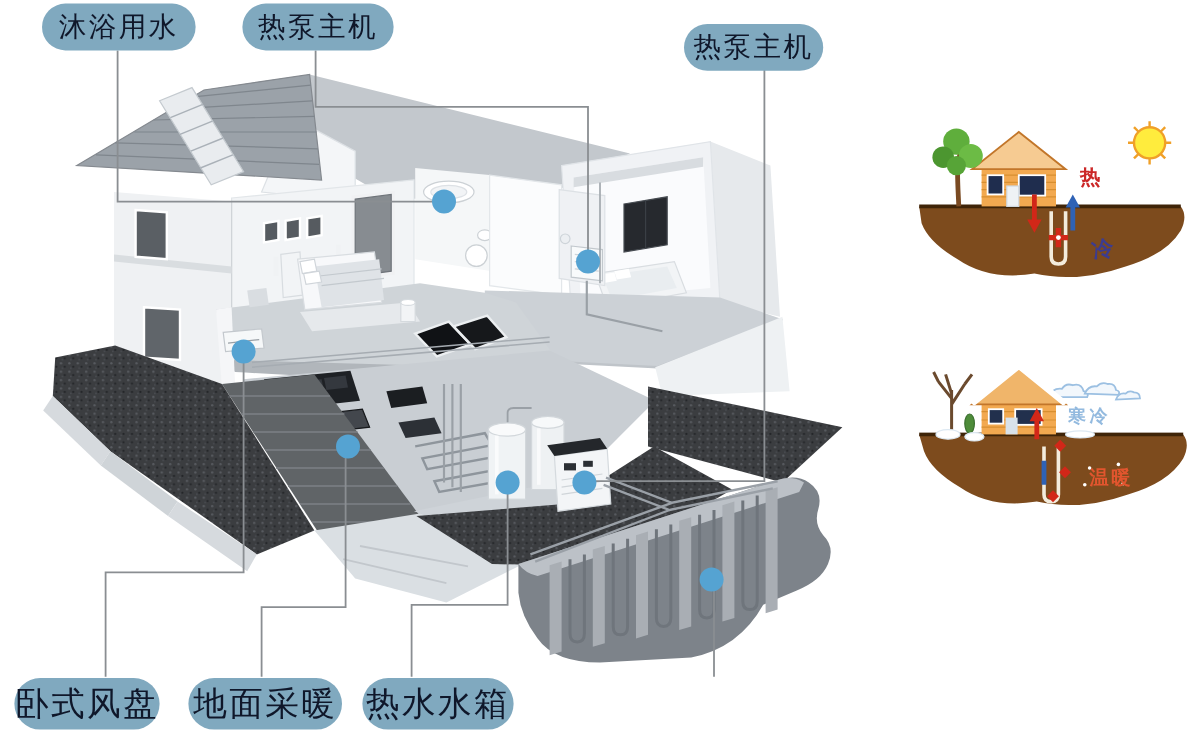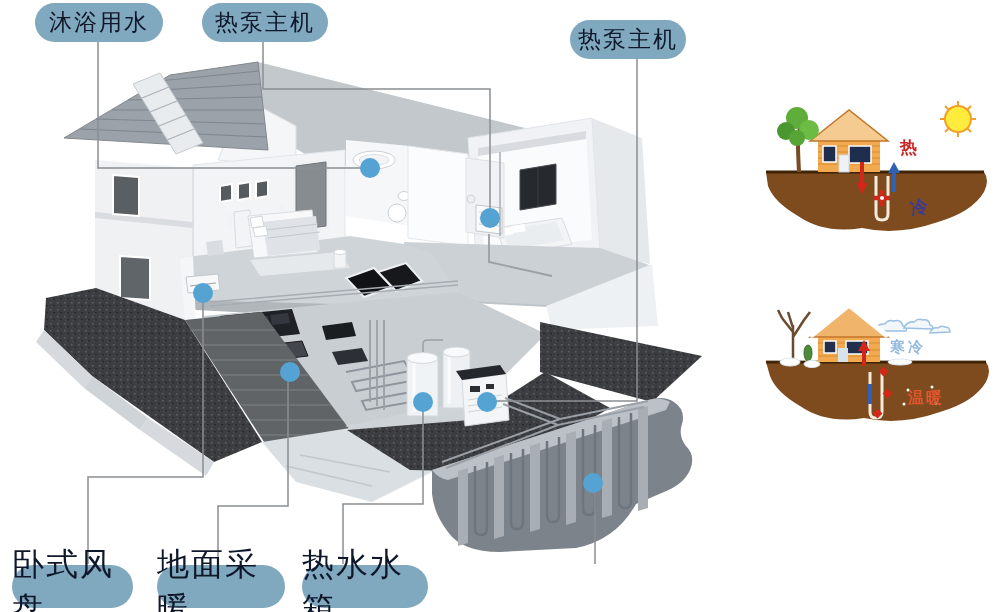--- a/index.html
+++ b/index.html
@@ -3,21 +3,21 @@
 <meta charset="utf-8">
 <style>
   html,body{margin:0;padding:0;background:#fff;}
   .stage{position:relative;width:998px;height:612px;background:#fff;overflow:hidden;
          font-family:"DejaVu Sans",sans-serif;}
   .stage svg{position:absolute;left:0;top:0;}
   .pill{position:absolute;display:flex;align-items:center;justify-content:center;
         background:#80a9bf;color:#0f172a;font-weight:normal;border-radius:22px;
         font-family:"DejaVu Sans",sans-serif;letter-spacing:2px;user-select:none;}
   .pt{font-size:23px;height:39px;}
-  .pb{font-size:32px;height:43px;}
+  .pb{font-size:28px;height:43px;}
   .sp{letter-spacing:10px;}
 </style>
 </head>
 <body>
 
 <div class="stage">
 
 <svg width="998" height="612" viewBox="0 0 998 612">
   <defs>
     <pattern id="grav" width="7" height="7" patternUnits="userSpaceOnUse">

